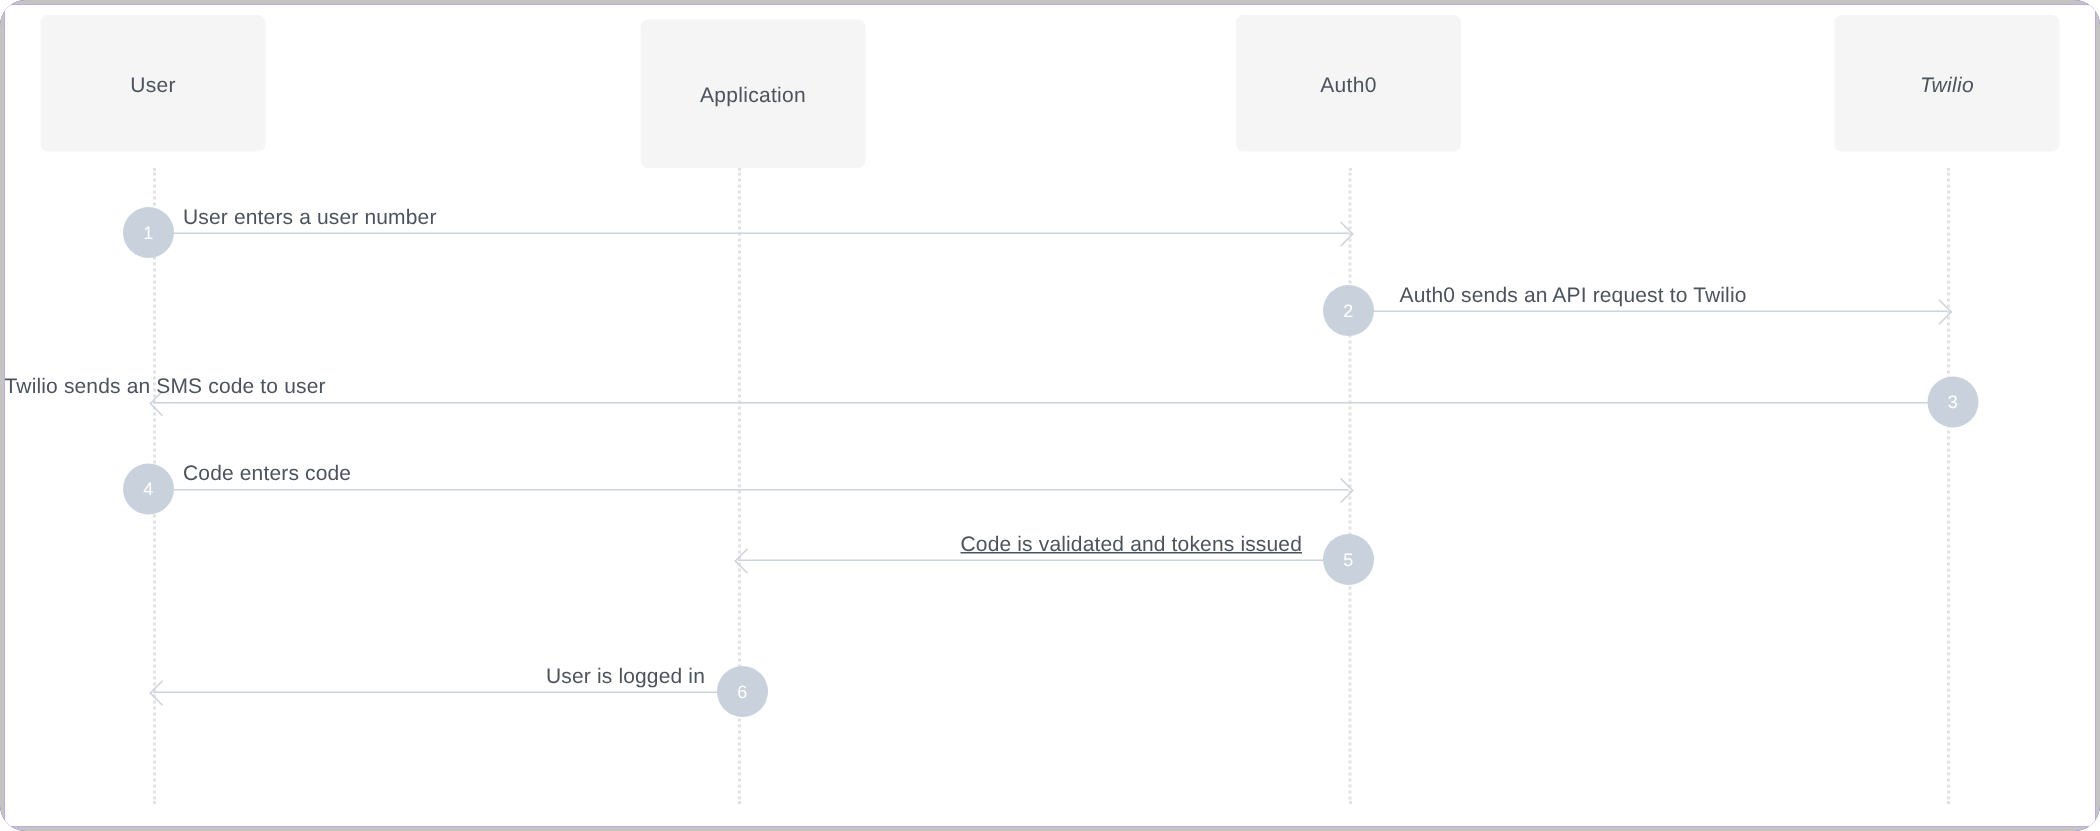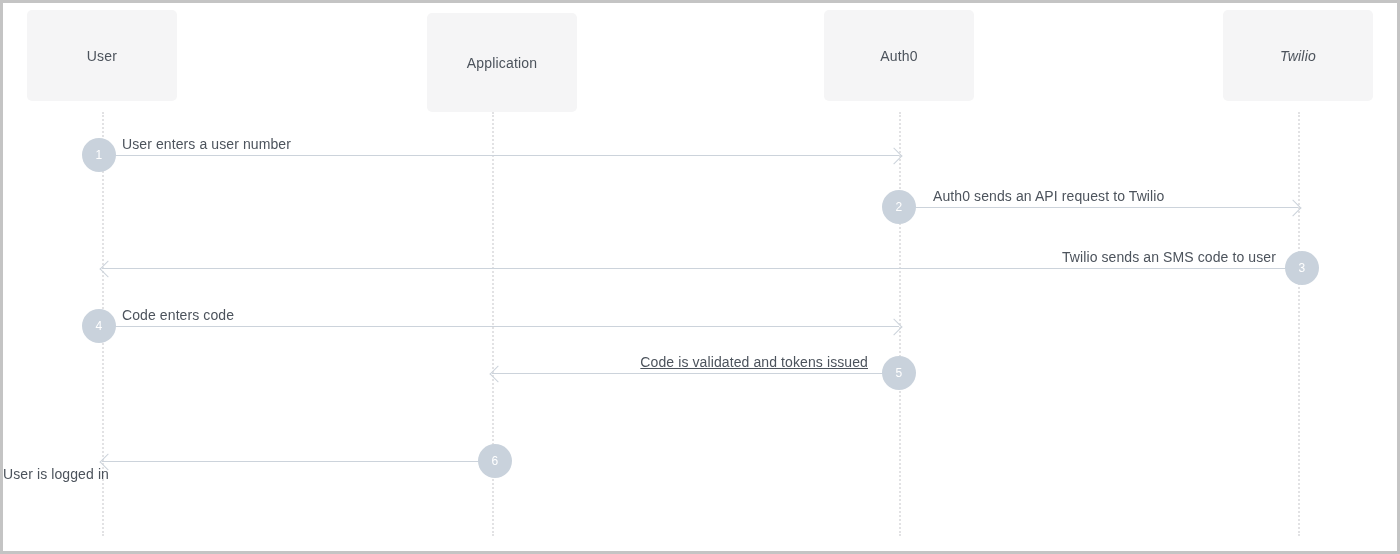--- a/index.html
+++ b/index.html
@@ -10,20 +10,21 @@
   body {
     font-family: "Liberation Sans", sans-serif;
   }
   #canvas {
     position: relative;
     width: 1400px;
     height: 554px;
     background: #6d28d9;
     box-sizing: border-box;
     overflow: hidden;
+    border-radius: 17px;
   }
   .frame-border {
     position: absolute;
     left: 0;
     top: 0;
     width: 1400px;
     height: 554px;
     box-sizing: border-box;
     border: 3px solid #c4c4c4;
     pointer-events: none;
@@ -132,29 +133,29 @@
         <div class="arrow-head right" style="top: 147px; left: 885px;"></div>
         <div class="step-badge" style="left: 79px; top: 135px;">1</div>
         <div class="msg-label" style="top: 133px; left: 119px;">User enters a user number</div>
         <div class="msg-line" style="left: 896px; top: 204px; width: 399px;"></div>
         <div class="arrow-head right" style="top: 199px; left: 1284px;"></div>
         <div class="step-badge" style="left: 879px; top: 187px;">2</div>
         <div class="msg-label" style="top: 185px; left: 930px;">Auth0 sends an API request to Twilio</div>
         <div class="msg-line" style="left: 99px; top: 265px; width: 1196px;"></div>
         <div class="arrow-head left" style="top: 260px; left: 99px;"></div>
         <div class="step-badge" style="left: 1282px; top: 248px;">3</div>
-        <div class="msg-label" style="top: 246px; left: 0px; width: 1273px; text-align: right;">Twilio sends an SMS code to user</div>
+        <div class="msg-label" style="top: 246px; left: 0px; width: 1273px; text-align: left;">Twilio sends an SMS code to user</div>
         <div class="msg-line" style="left: 99px; top: 323px; width: 797px;"></div>
         <div class="arrow-head right" style="top: 318px; left: 885px;"></div>
         <div class="step-badge" style="left: 79px; top: 306px;">4</div>
         <div class="msg-label" style="top: 304px; left: 119px;">Code enters code</div>
         <div class="msg-line" style="left: 489px; top: 370px; width: 407px;"></div>
         <div class="arrow-head left" style="top: 365px; left: 489px;"></div>
         <div class="step-badge" style="left: 879px; top: 353px;">5</div>
         <div class="msg-label" style="top: 351px; left: 0px; width: 865px; text-align: right; text-decoration: underline;">Code is validated and tokens issued</div>
         <div class="msg-line" style="left: 99px; top: 458px; width: 390px;"></div>
         <div class="arrow-head left" style="top: 453px; left: 99px;"></div>
         <div class="step-badge" style="left: 475px; top: 441px;">6</div>
-        <div class="msg-label" style="top: 439px; left: 0px; width: 467px;  margin-top: 24px;">User is logged in</div>
+        <div class="msg-label" style="top: 439px; left: 0px; width: 467px; text-align: right;">User is logged in</div>
       </div>
   </div>
   <div class="frame-border"></div>
 </div>
 
 </body></html>

